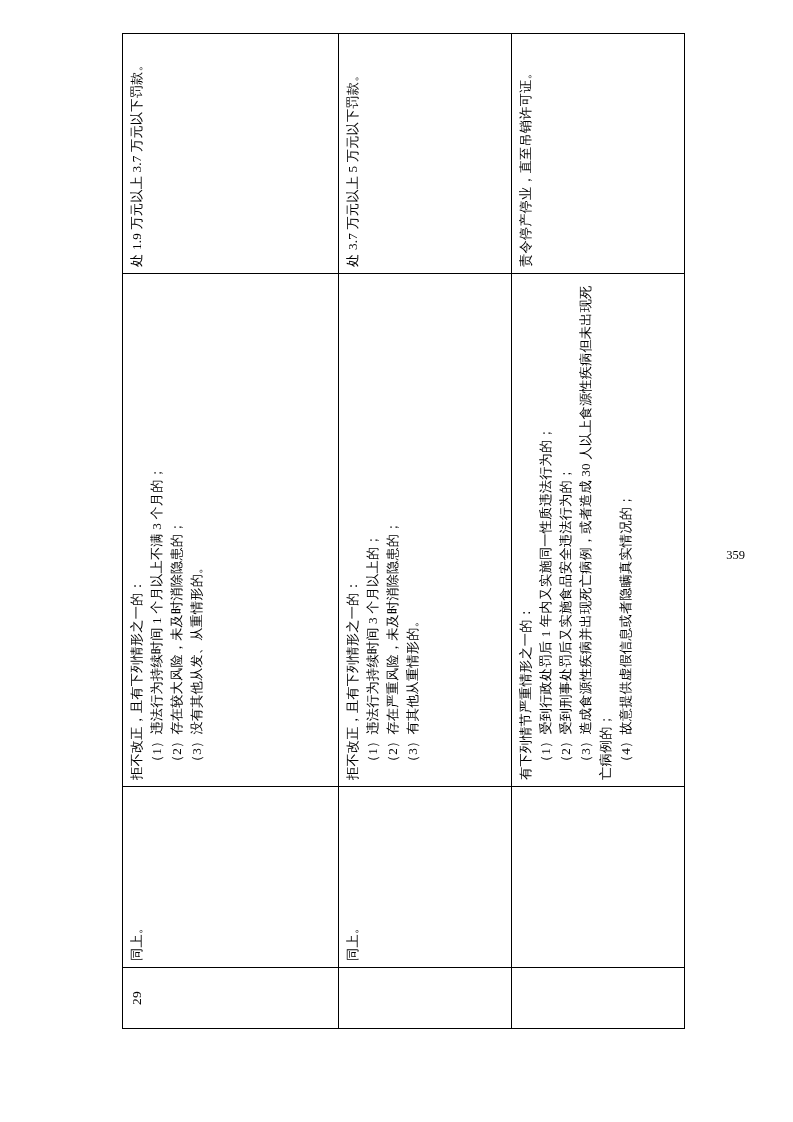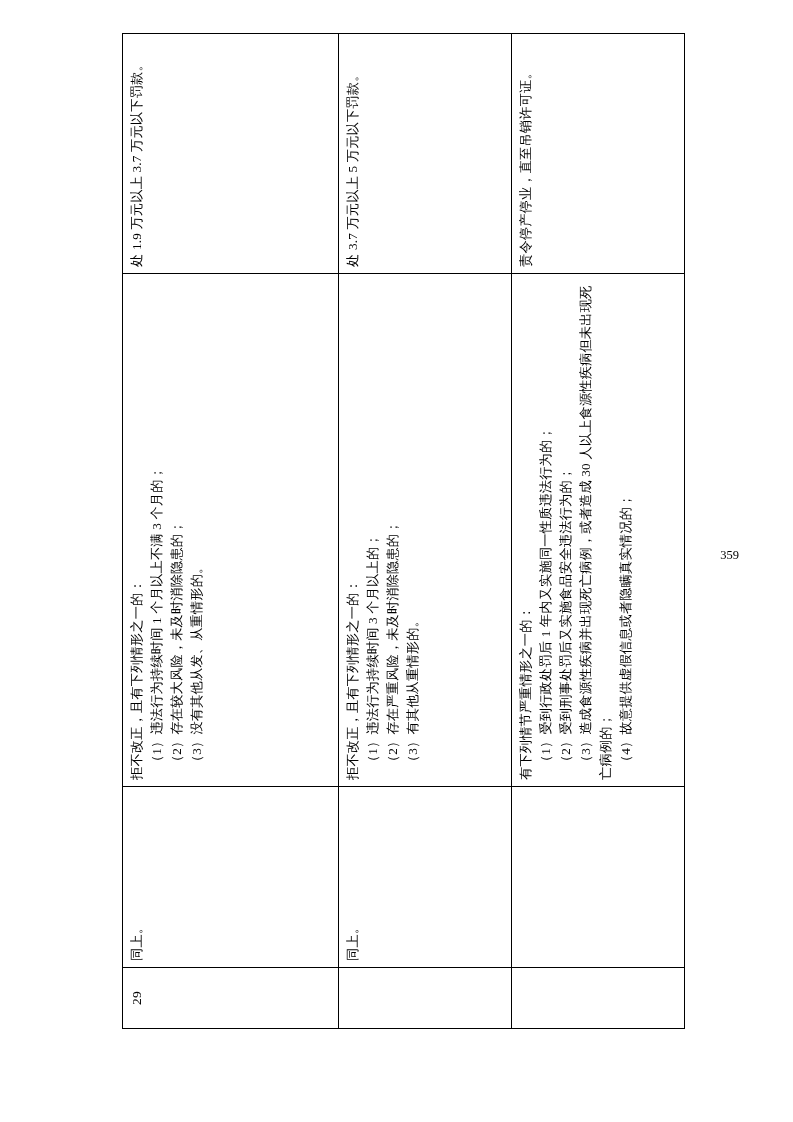--- a/index.html
+++ b/index.html
@@ -65,21 +65,21 @@
 
   .cellnum {
     font-size: 13.5px;
   }
   .ind1 { text-indent: 0; }
   .sub  { text-indent: 0.9em; }
   .pen  { }
 
   .page-num {
     position: absolute;
-    right: 54px;
+    right: 48px;
     top: 548px;
     font-size: 12.5px;
     font-family: "Liberation Serif", "DejaVu Serif", serif;
   }
 </style>
 </head>
 <body>
 
 <div class="page">
 

